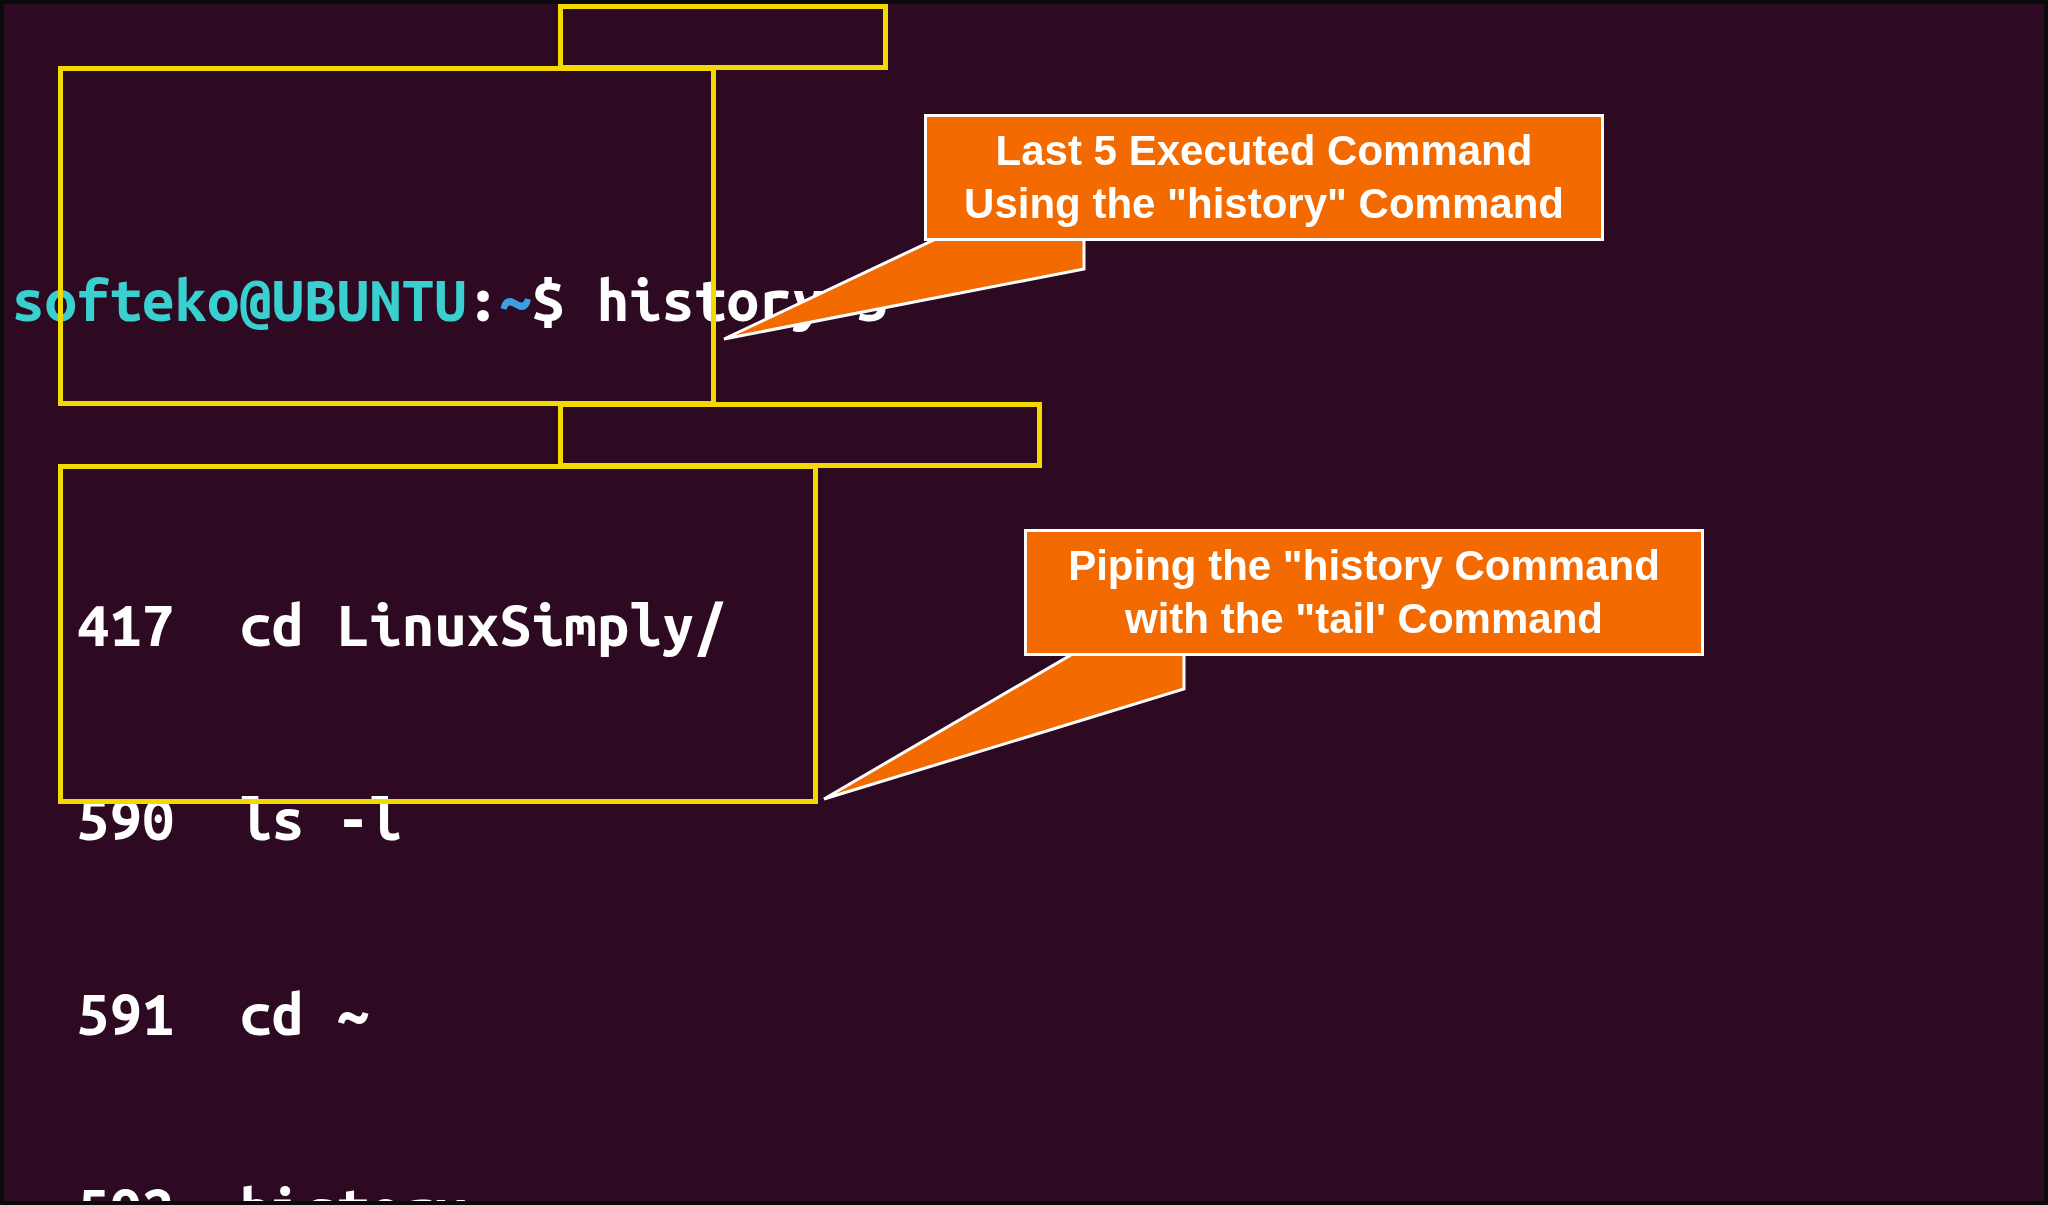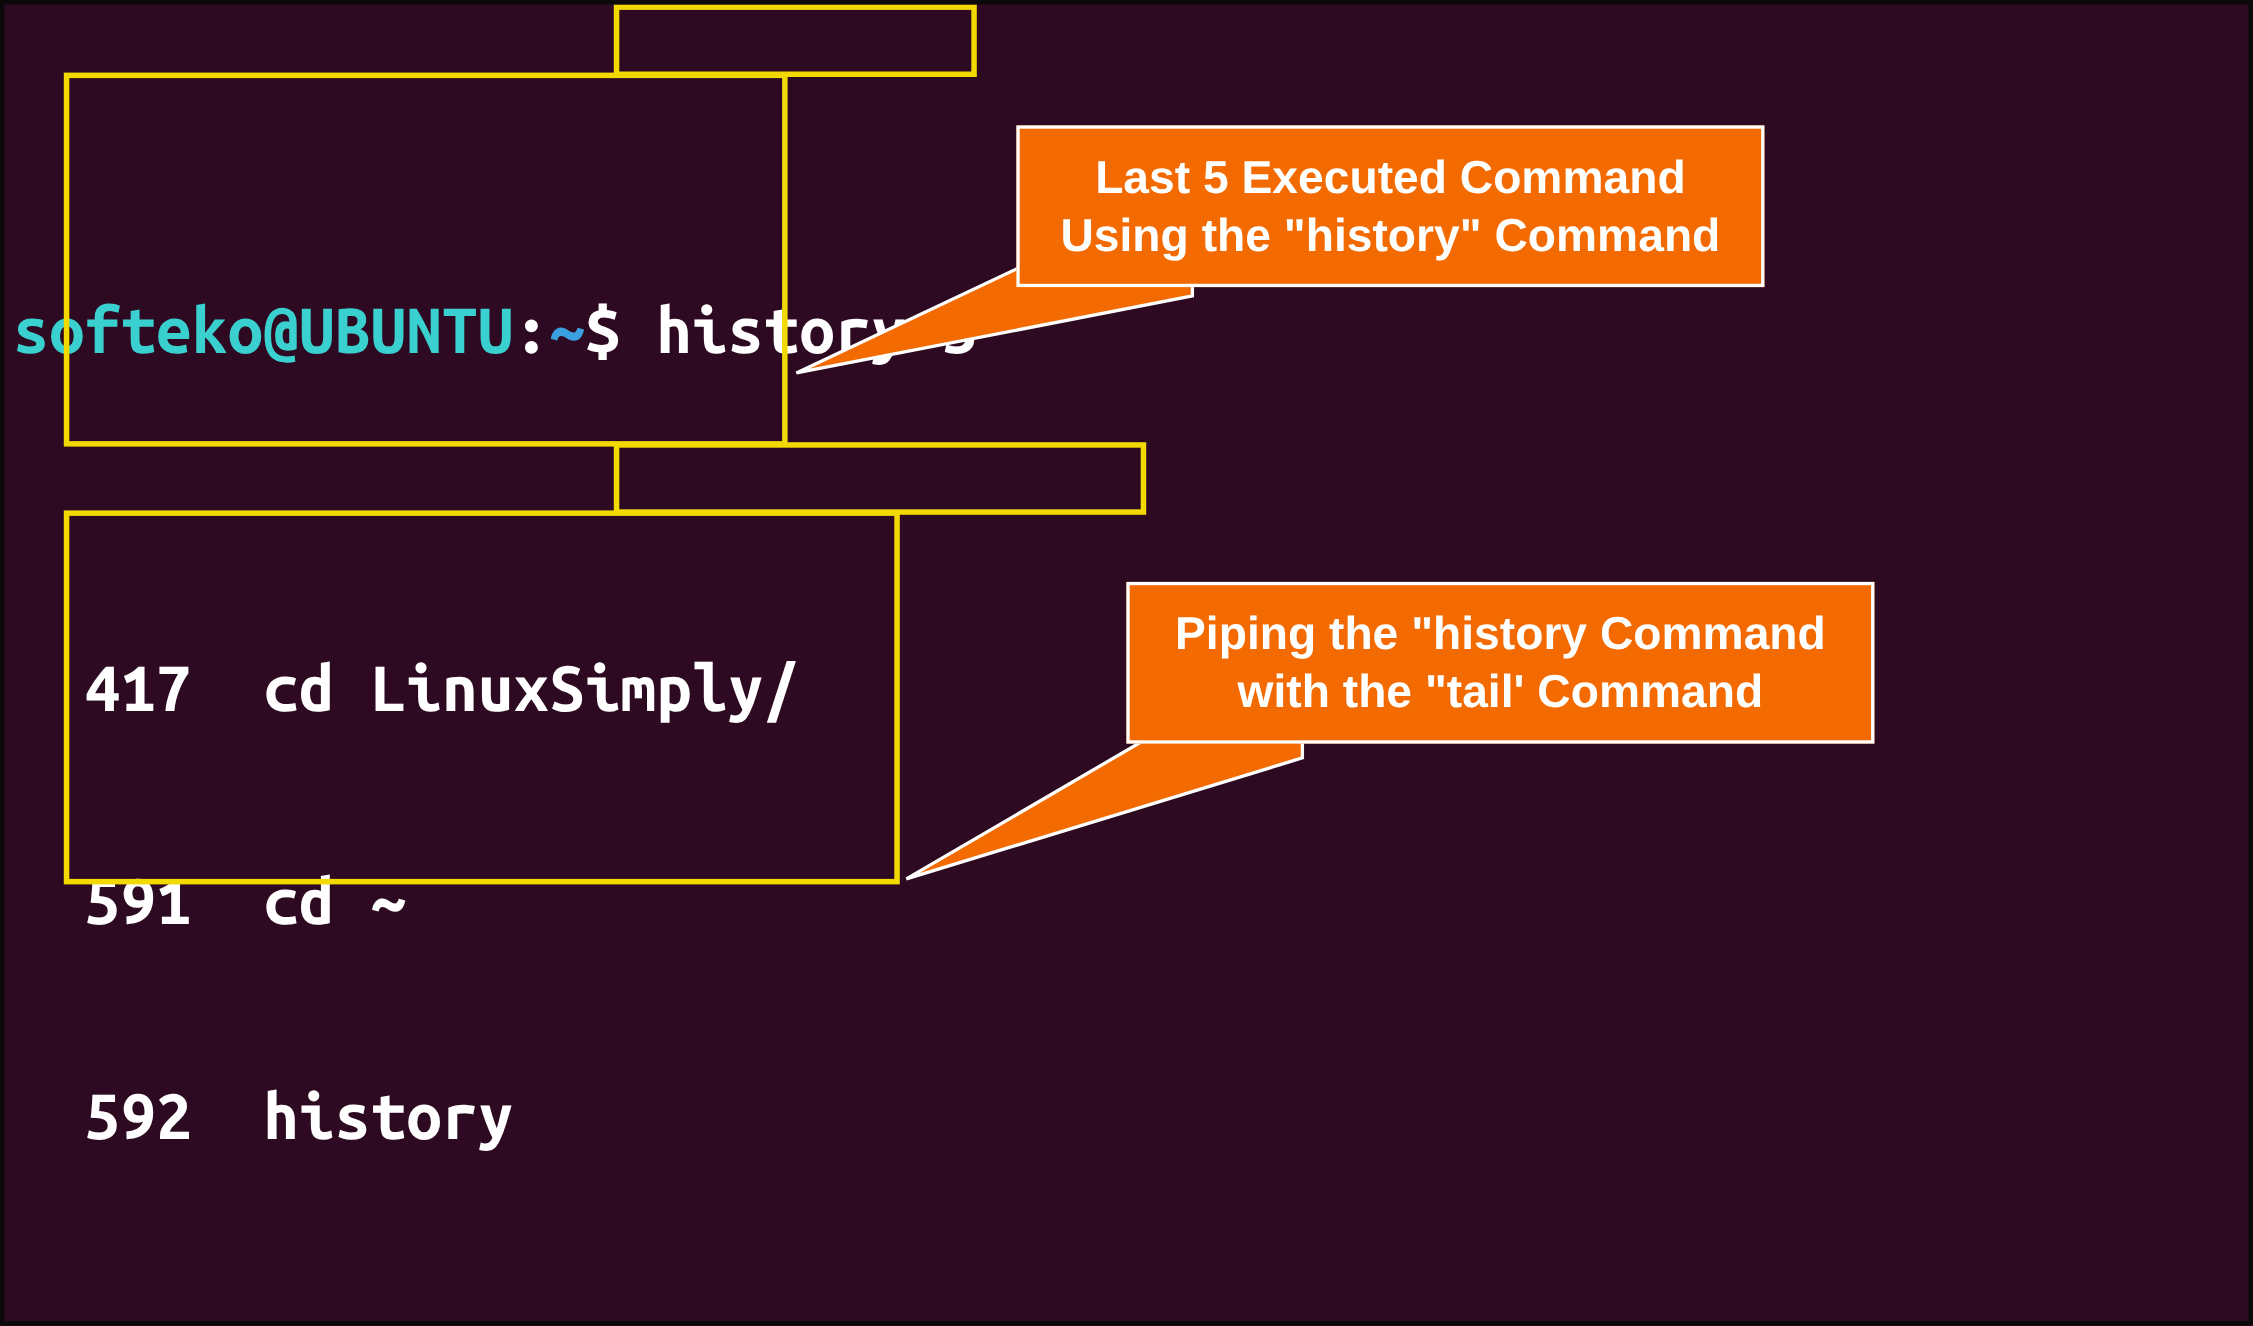--- a/index.html
+++ b/index.html
@@ -40,21 +40,21 @@
   
   .callout {
     position: absolute;
     background: #f26a00;
     border: 3px solid #ffffff;
     color: #ffffff;
     font-family: Arial, Helvetica, sans-serif;
     font-weight: bold;
     font-size: 42px;
     text-align: center;
-    padding: 18px 22px;
+    padding: 8px 22px;
     line-height: 1.25;
     width: 680px;
   }
   .callout::after {
     content: "";
     position: absolute;
     width: 0; height: 0;
   }
   
   .tail {
@@ -73,20 +73,21 @@
 </head>
 <body>
 
 <div class="terminal">
 
   
   <span class="row"><span class="user-host">softeko@UBUNTU</span><span class="colon">:</span><span class="path">~</span><span class="dollar">$</span> <span class="cmd">history 5</span></span>
 
   
   <span class="row output">  <span>417</span>  <span>cd LinuxSimply/</span></span>
+  <span class="row output">  <span>590</span>  <span>ls -l</span></span>
   <span class="row output">  <span>591</span>  <span>cd ~</span></span>
   <span class="row output">  <span>592</span>  <span>history</span></span>
   
 
   
   
 
   
   
   

